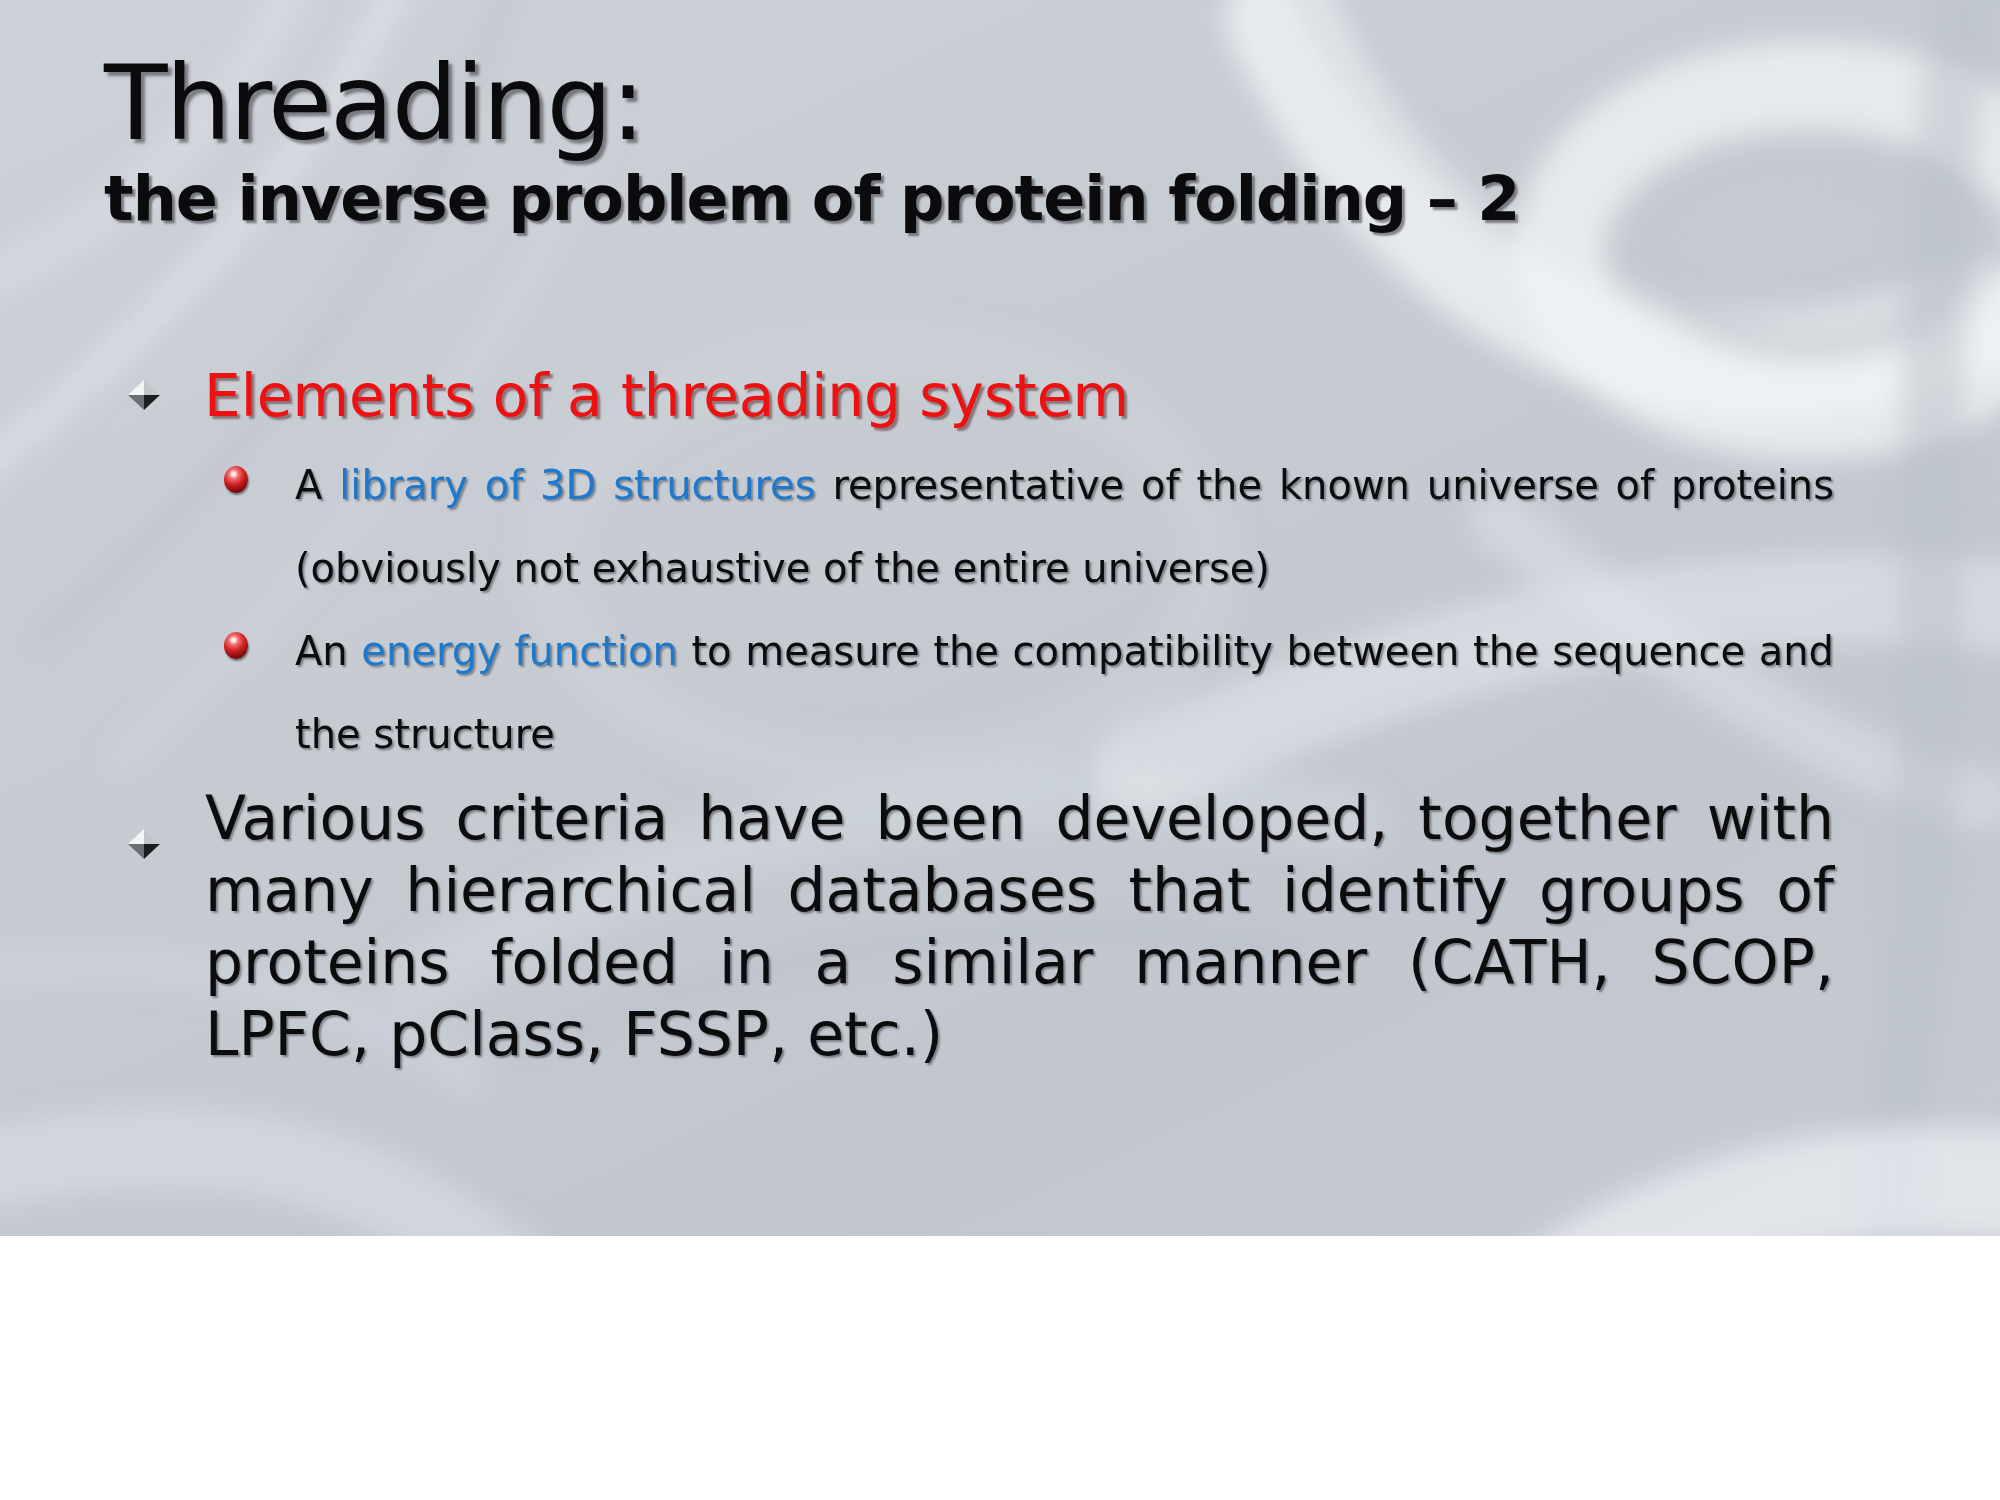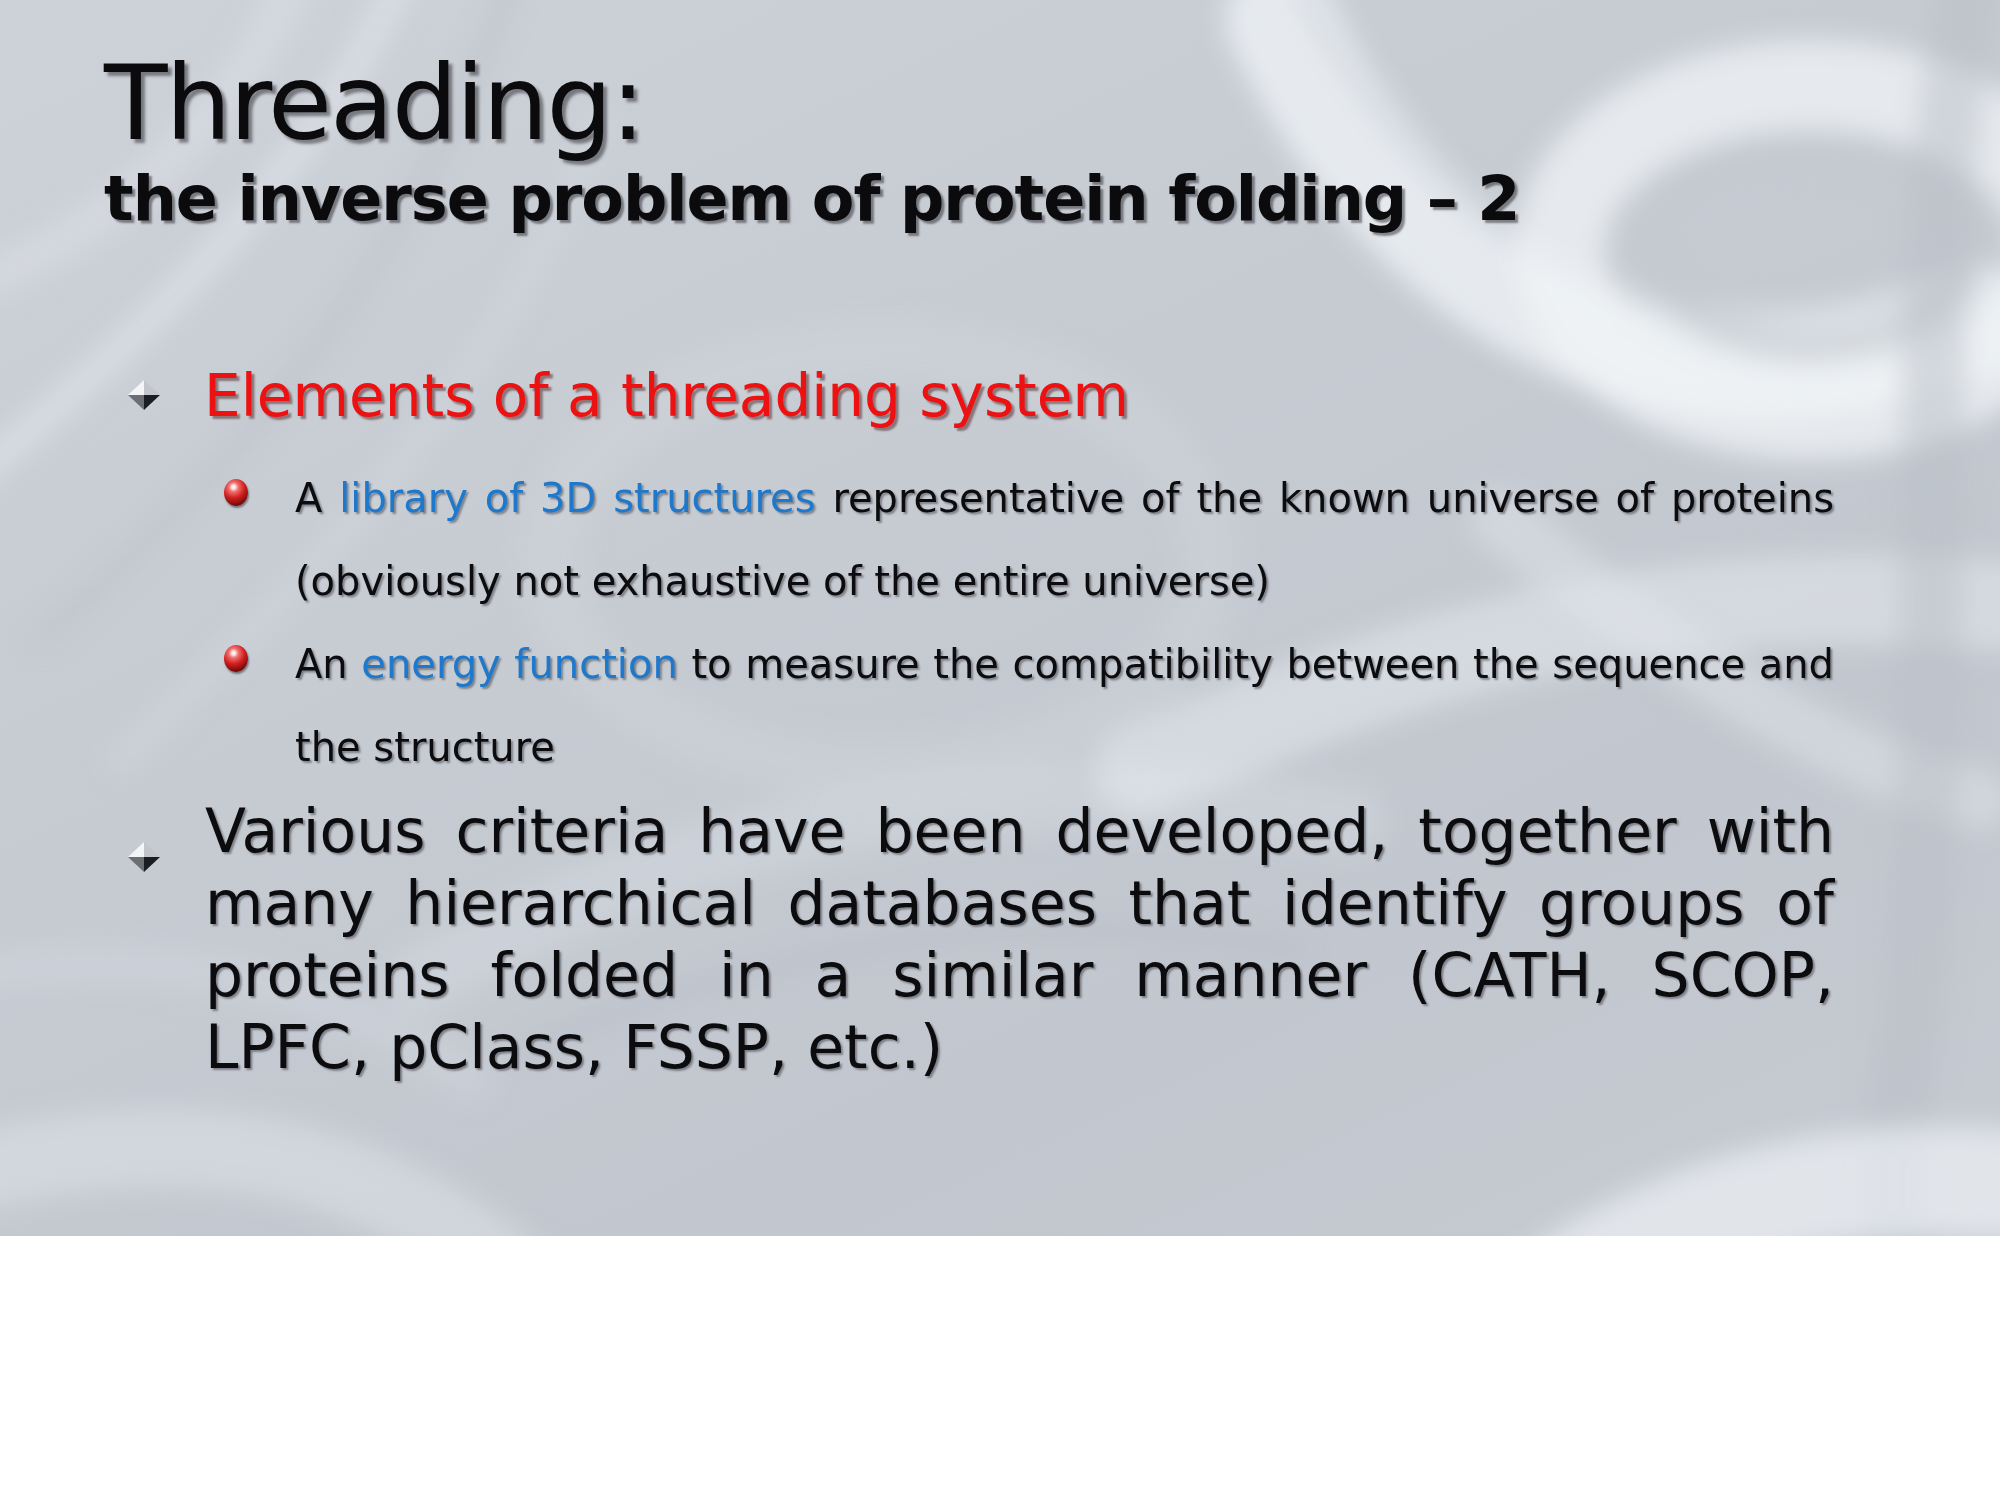--- a/index.html
+++ b/index.html
@@ -27,21 +27,21 @@
     line-height: 1.2;
     margin-top: 2px;
     letter-spacing: -1px;
     color: #0b0b0d;
     text-shadow: 3px 3px 2px rgba(35,35,42,.5);
     font-weight: bold;
   }
 
   .content { position: absolute; left: 128px; top: 362px; width: 1706px; }
 
-  .section-heading { display: flex; align-items: flex-start; margin-bottom: 27px; }
+  .section-heading { display: flex; align-items: flex-start; margin-bottom: 14px; }
   .heading-label {
     font-size: 58px;
     line-height: 1.18;
     color: #ee1111;
     text-shadow: 3px 3px 2px rgba(60,10,10,.45);
     margin-left: 44px;
   }
 
   .diamond-icon { width: 32px; height: 30px; flex: none; display: inline-block; }
   .section-heading .diamond-icon { margin-top: 18px; }

